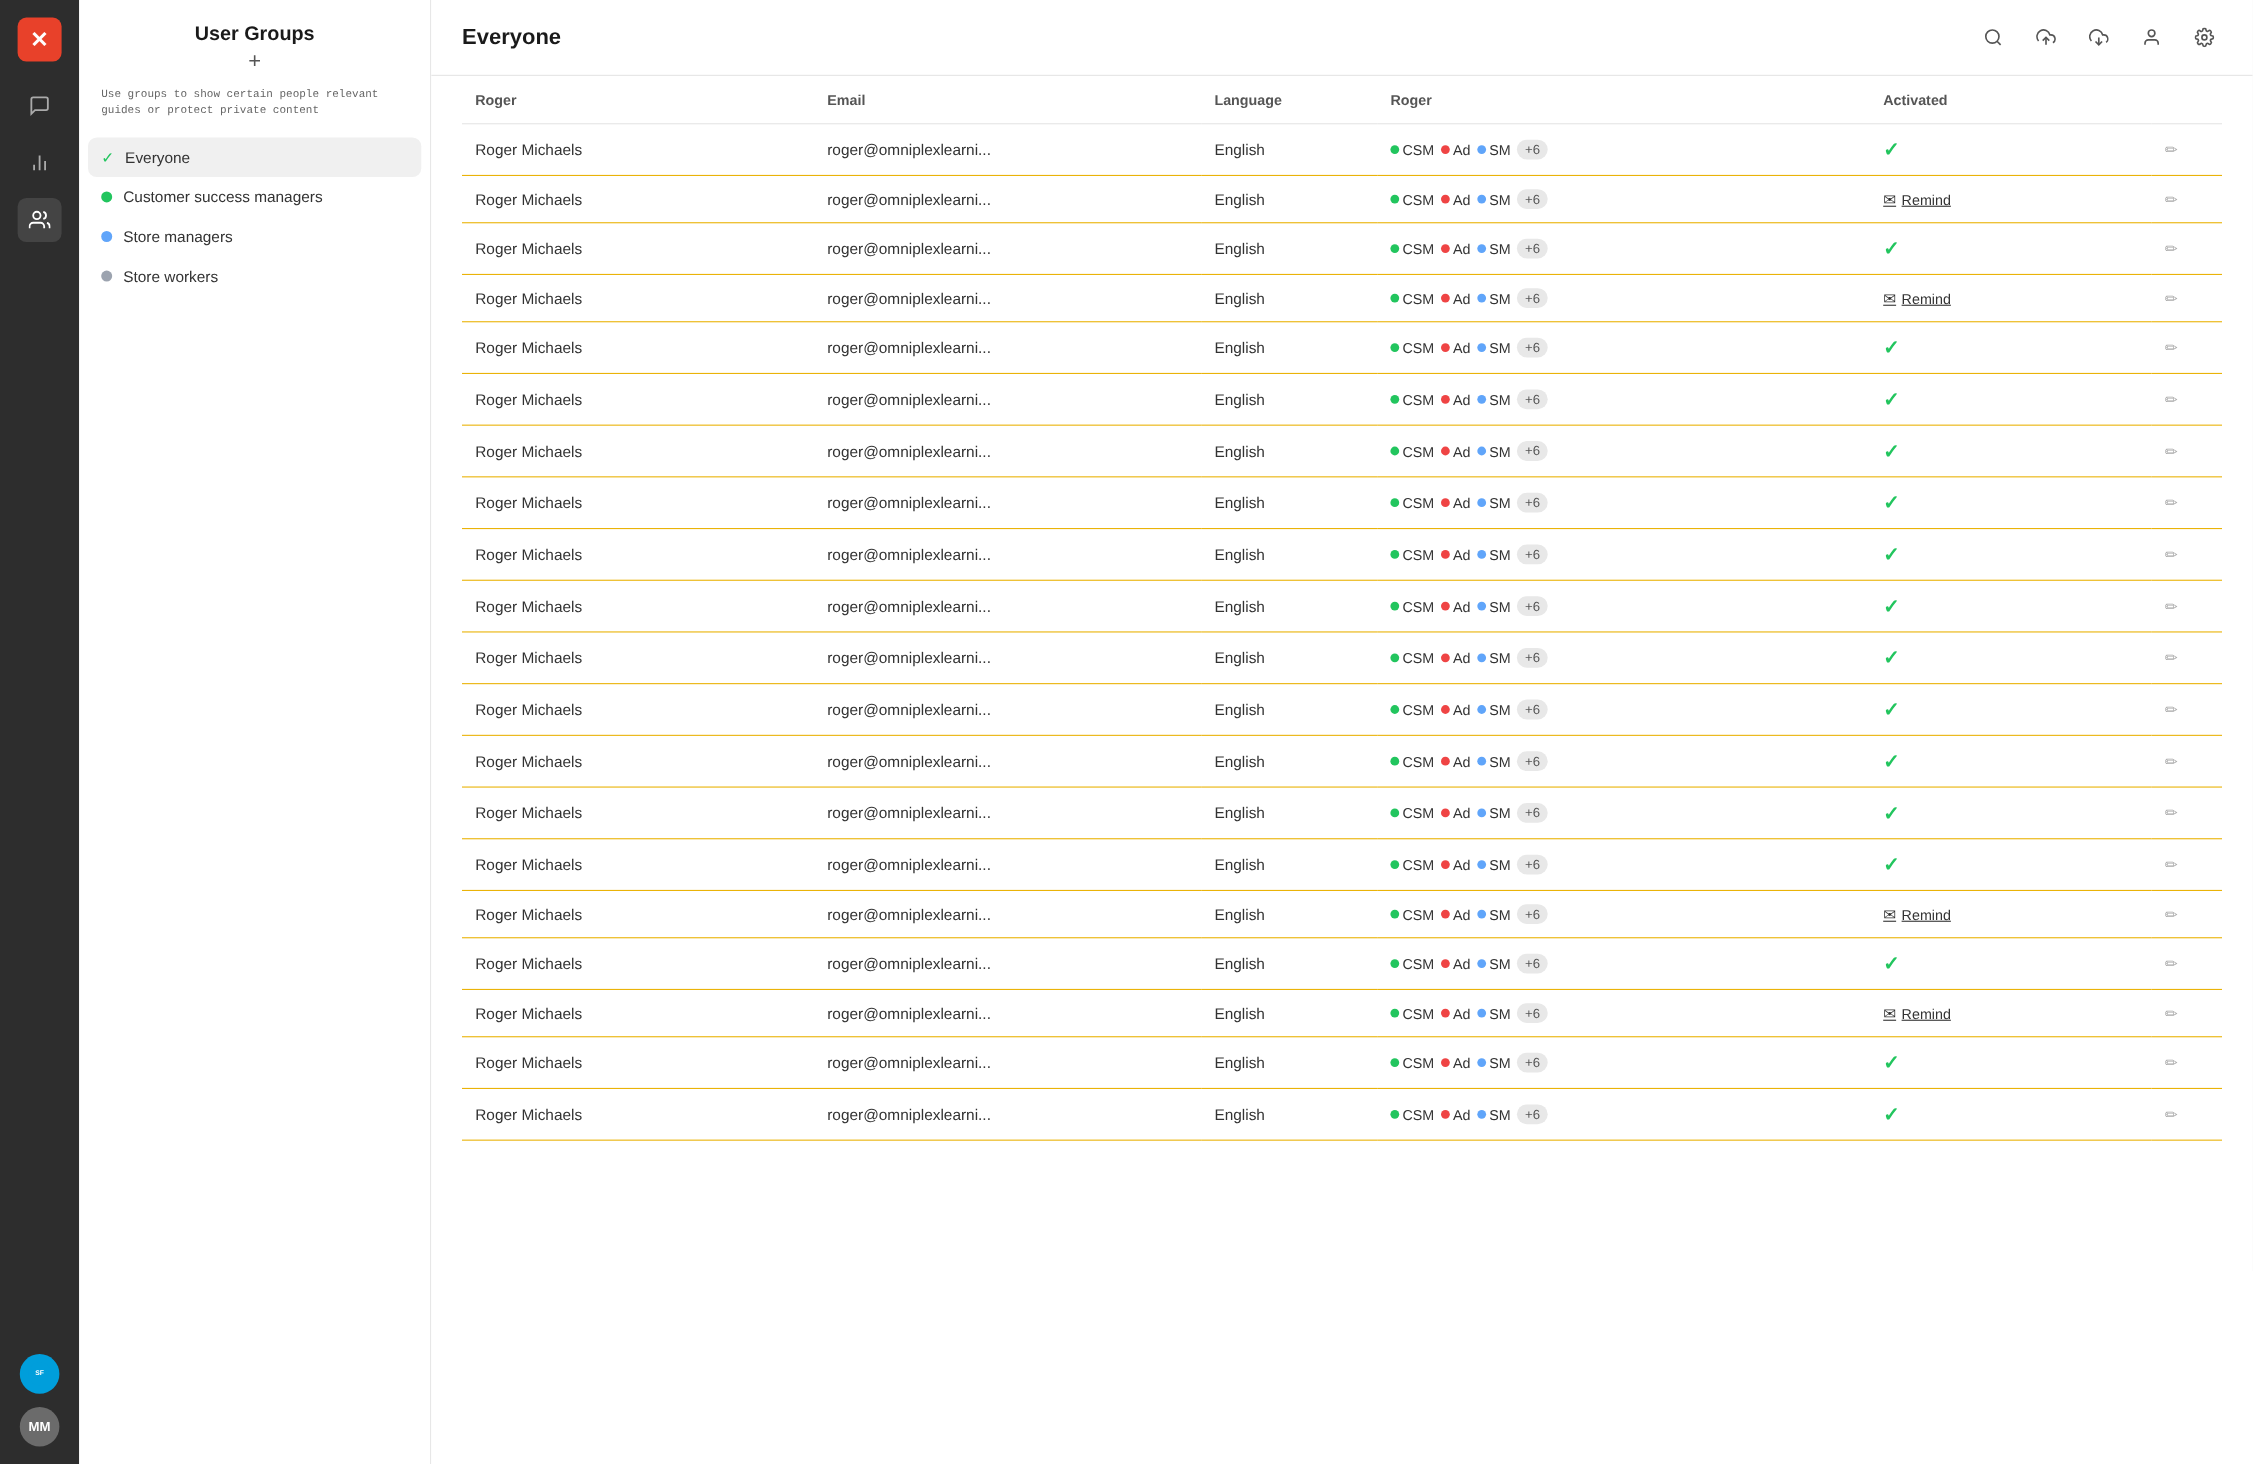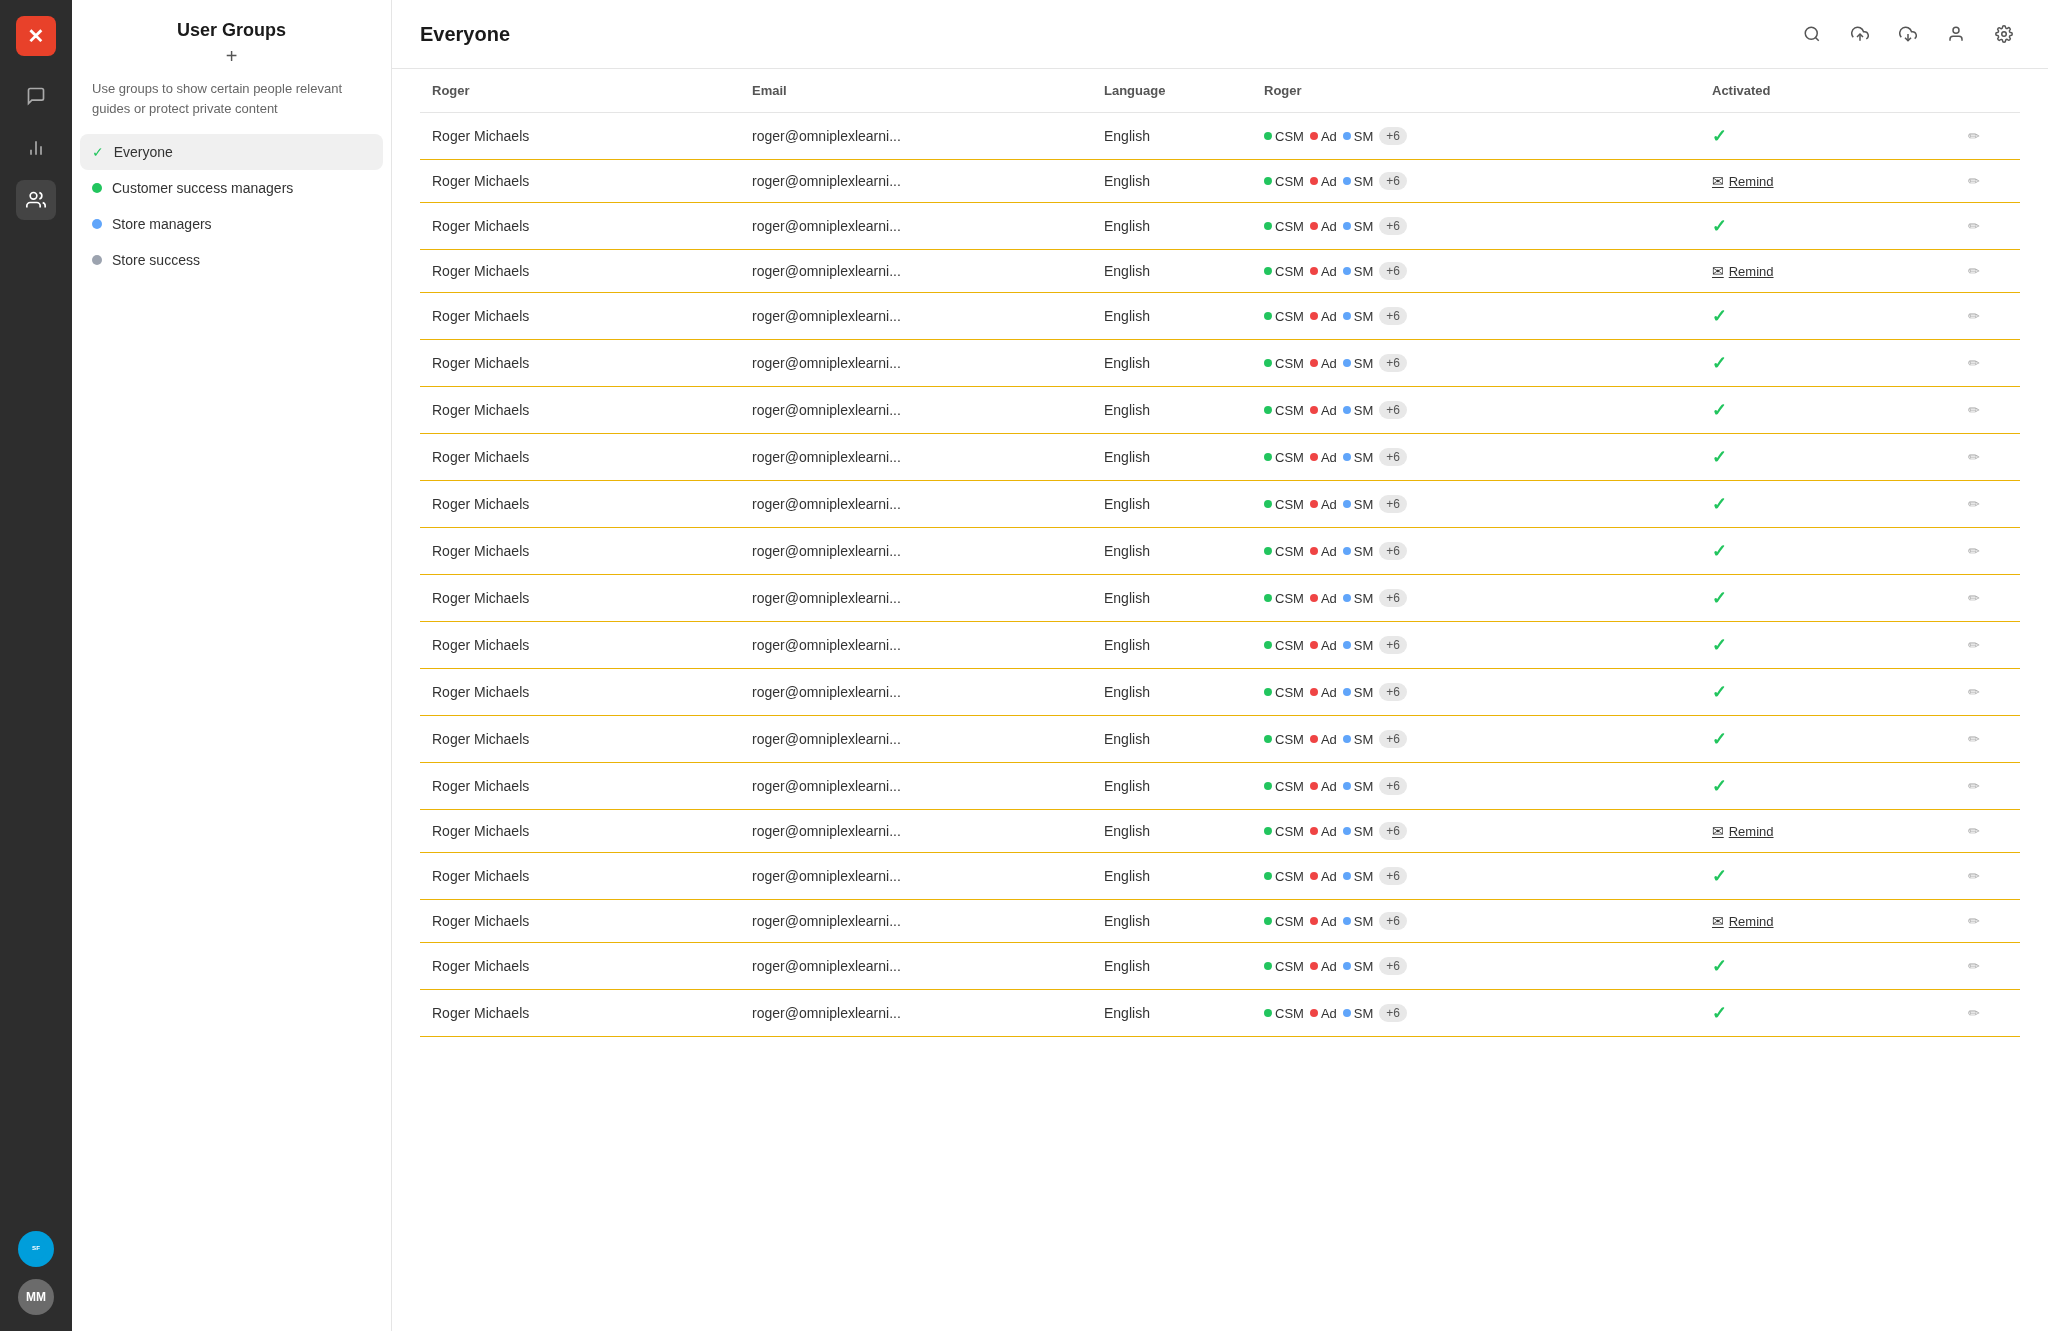--- a/index.html
+++ b/index.html
@@ -85,22 +85,23 @@
       background: none;
       border: none;
       cursor: pointer;
       font-size: 20px;
       color: #555;
     }
 
     .sidebar-description {
       padding: 0 20px 16px 20px;
       color: #666;
-      font-size: 13px;
+      font-size: 10px;
       line-height: 1.5;
+      font-family: Liberation Mono, monospace;
     }
 
     .group-list { padding: 0 8px; }
 
     .group-item {
       display: flex;
       align-items: center;
       gap: 10px;
       padding: 10px 12px;
       border-radius: 8px;
@@ -301,21 +302,21 @@
       <span>Customer success managers</span>
     </div>
 
     <div class="group-item">
       <span class="dot dot-blue"></span>
       <span>Store managers</span>
     </div>
 
     <div class="group-item">
       <span class="dot dot-gray"></span>
-      <span>Store success</span>
+      <span>Store workers</span>
     </div>
 
 
   </div>
 </div>
 
 <div class="main">
   <div class="main-header">
     <h1 class="main-title">Everyone</h1>
     <div class="header-icons">

